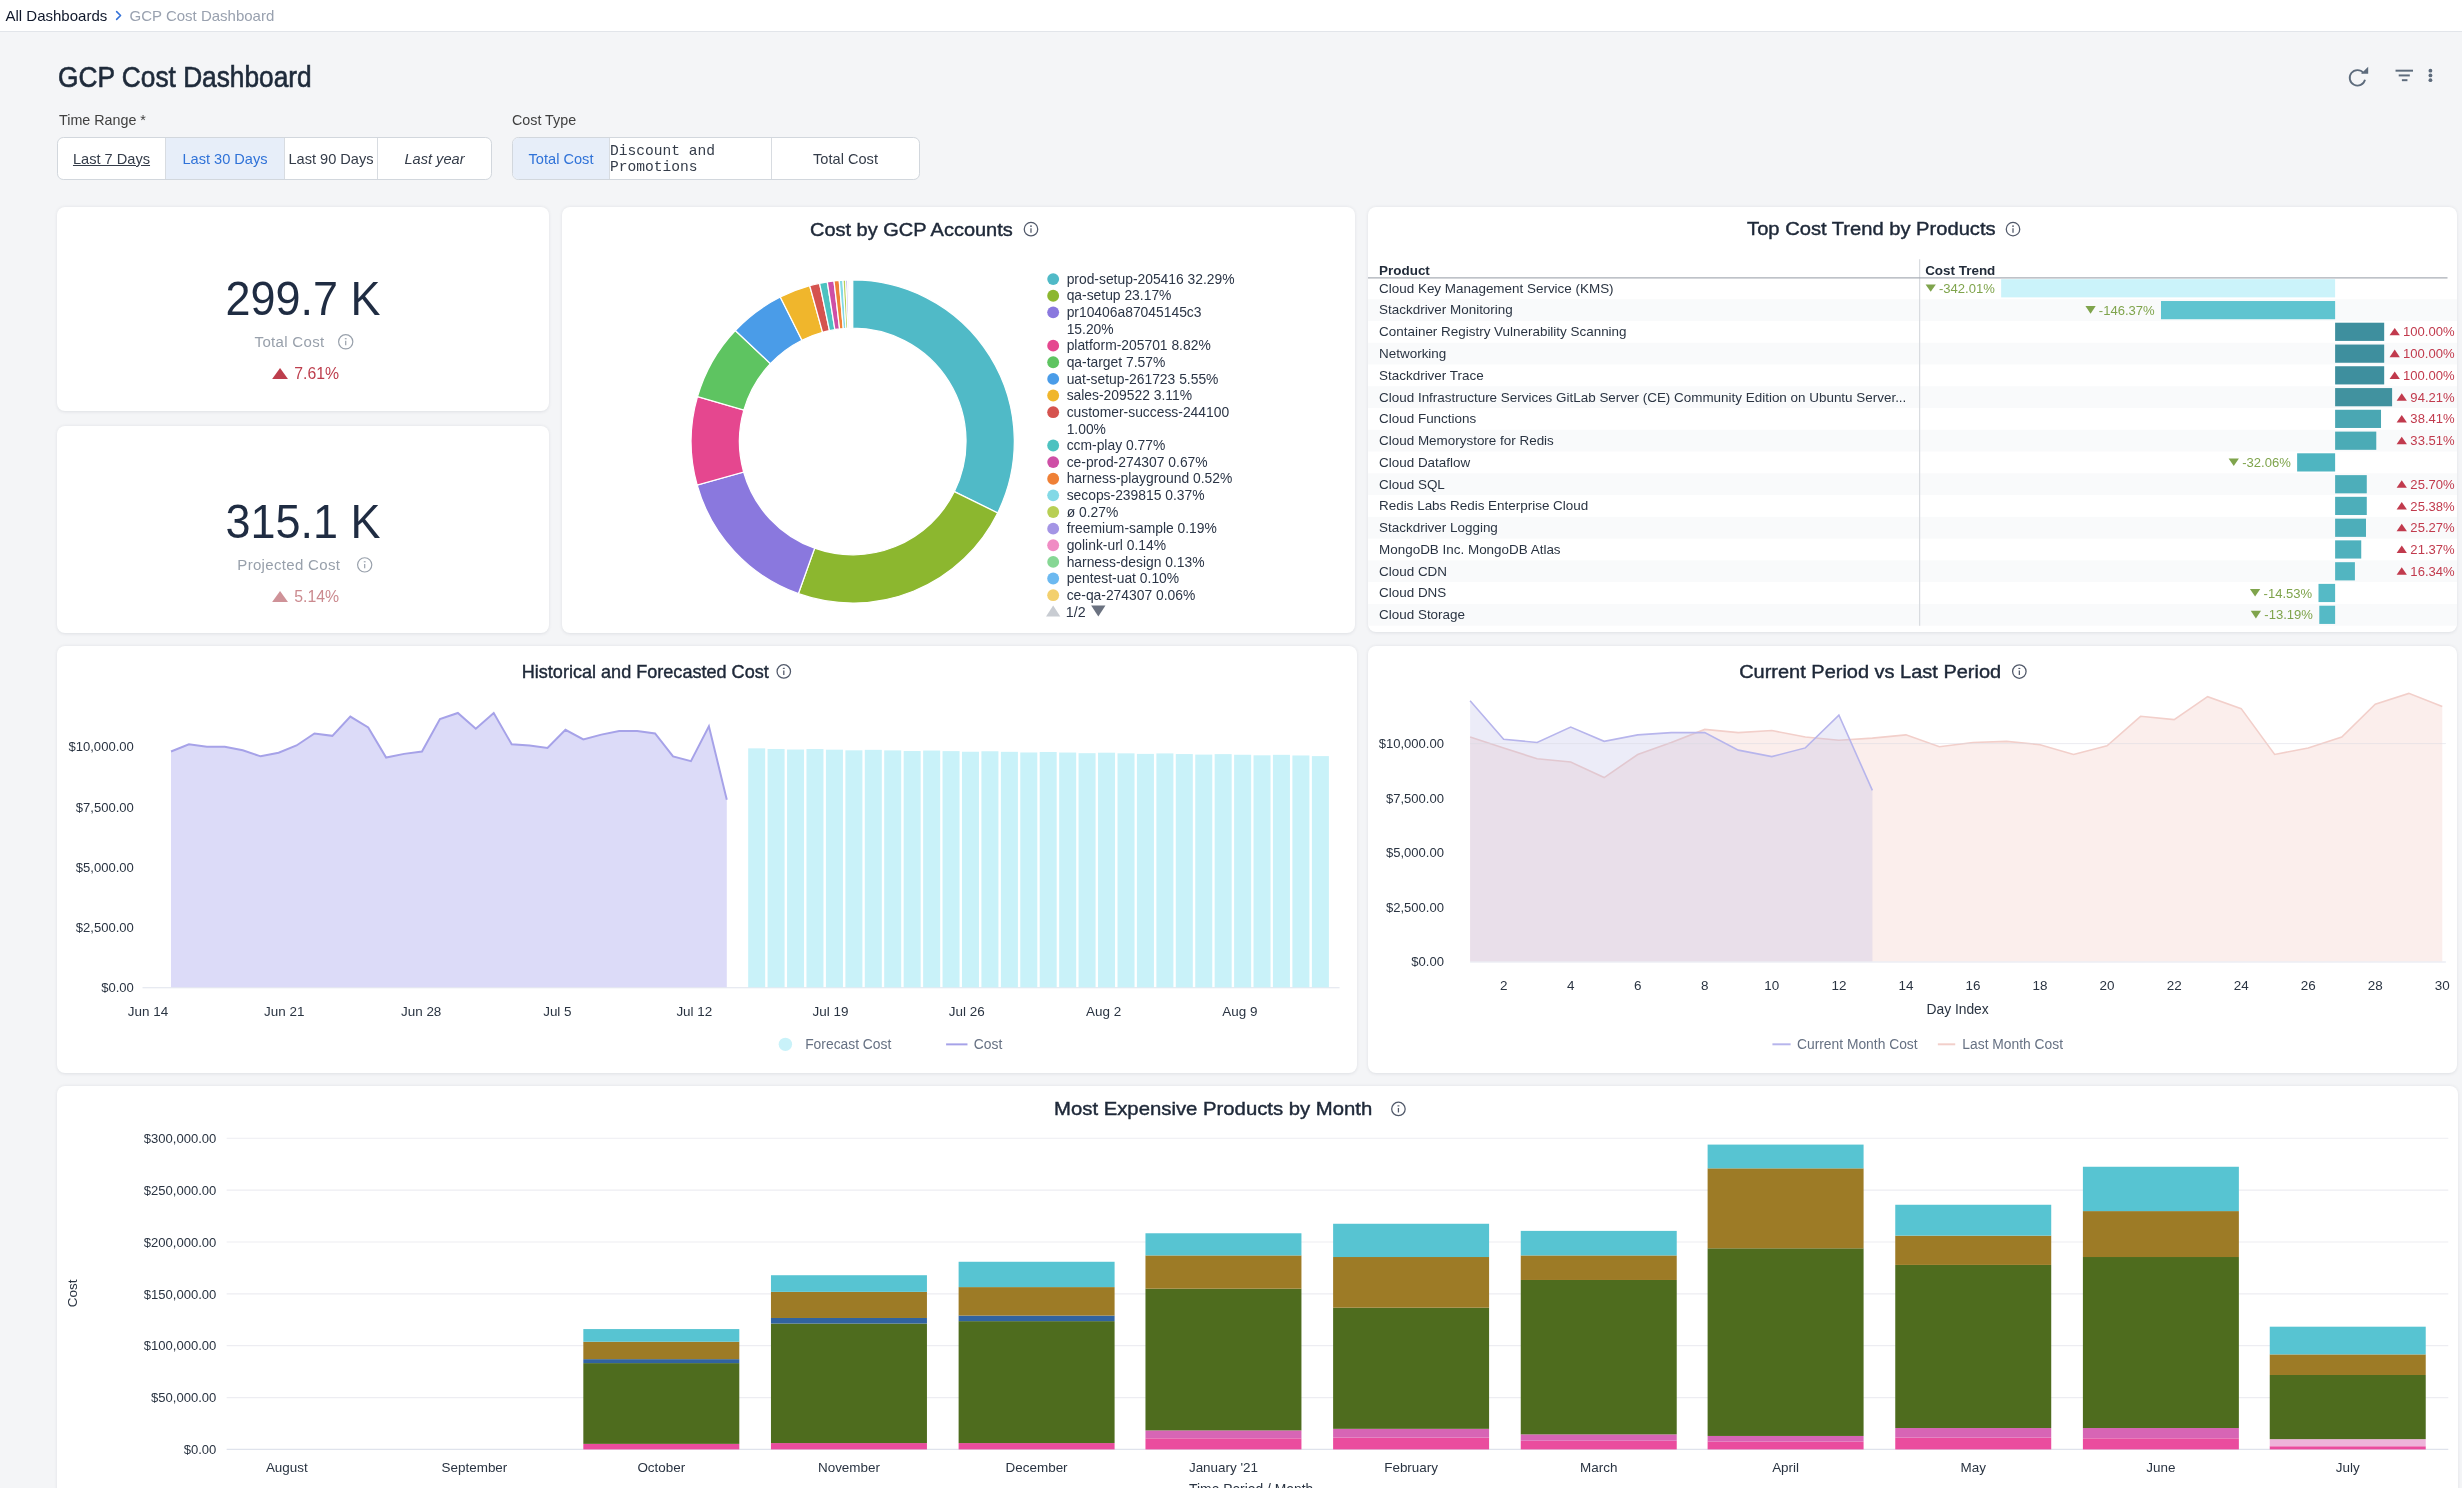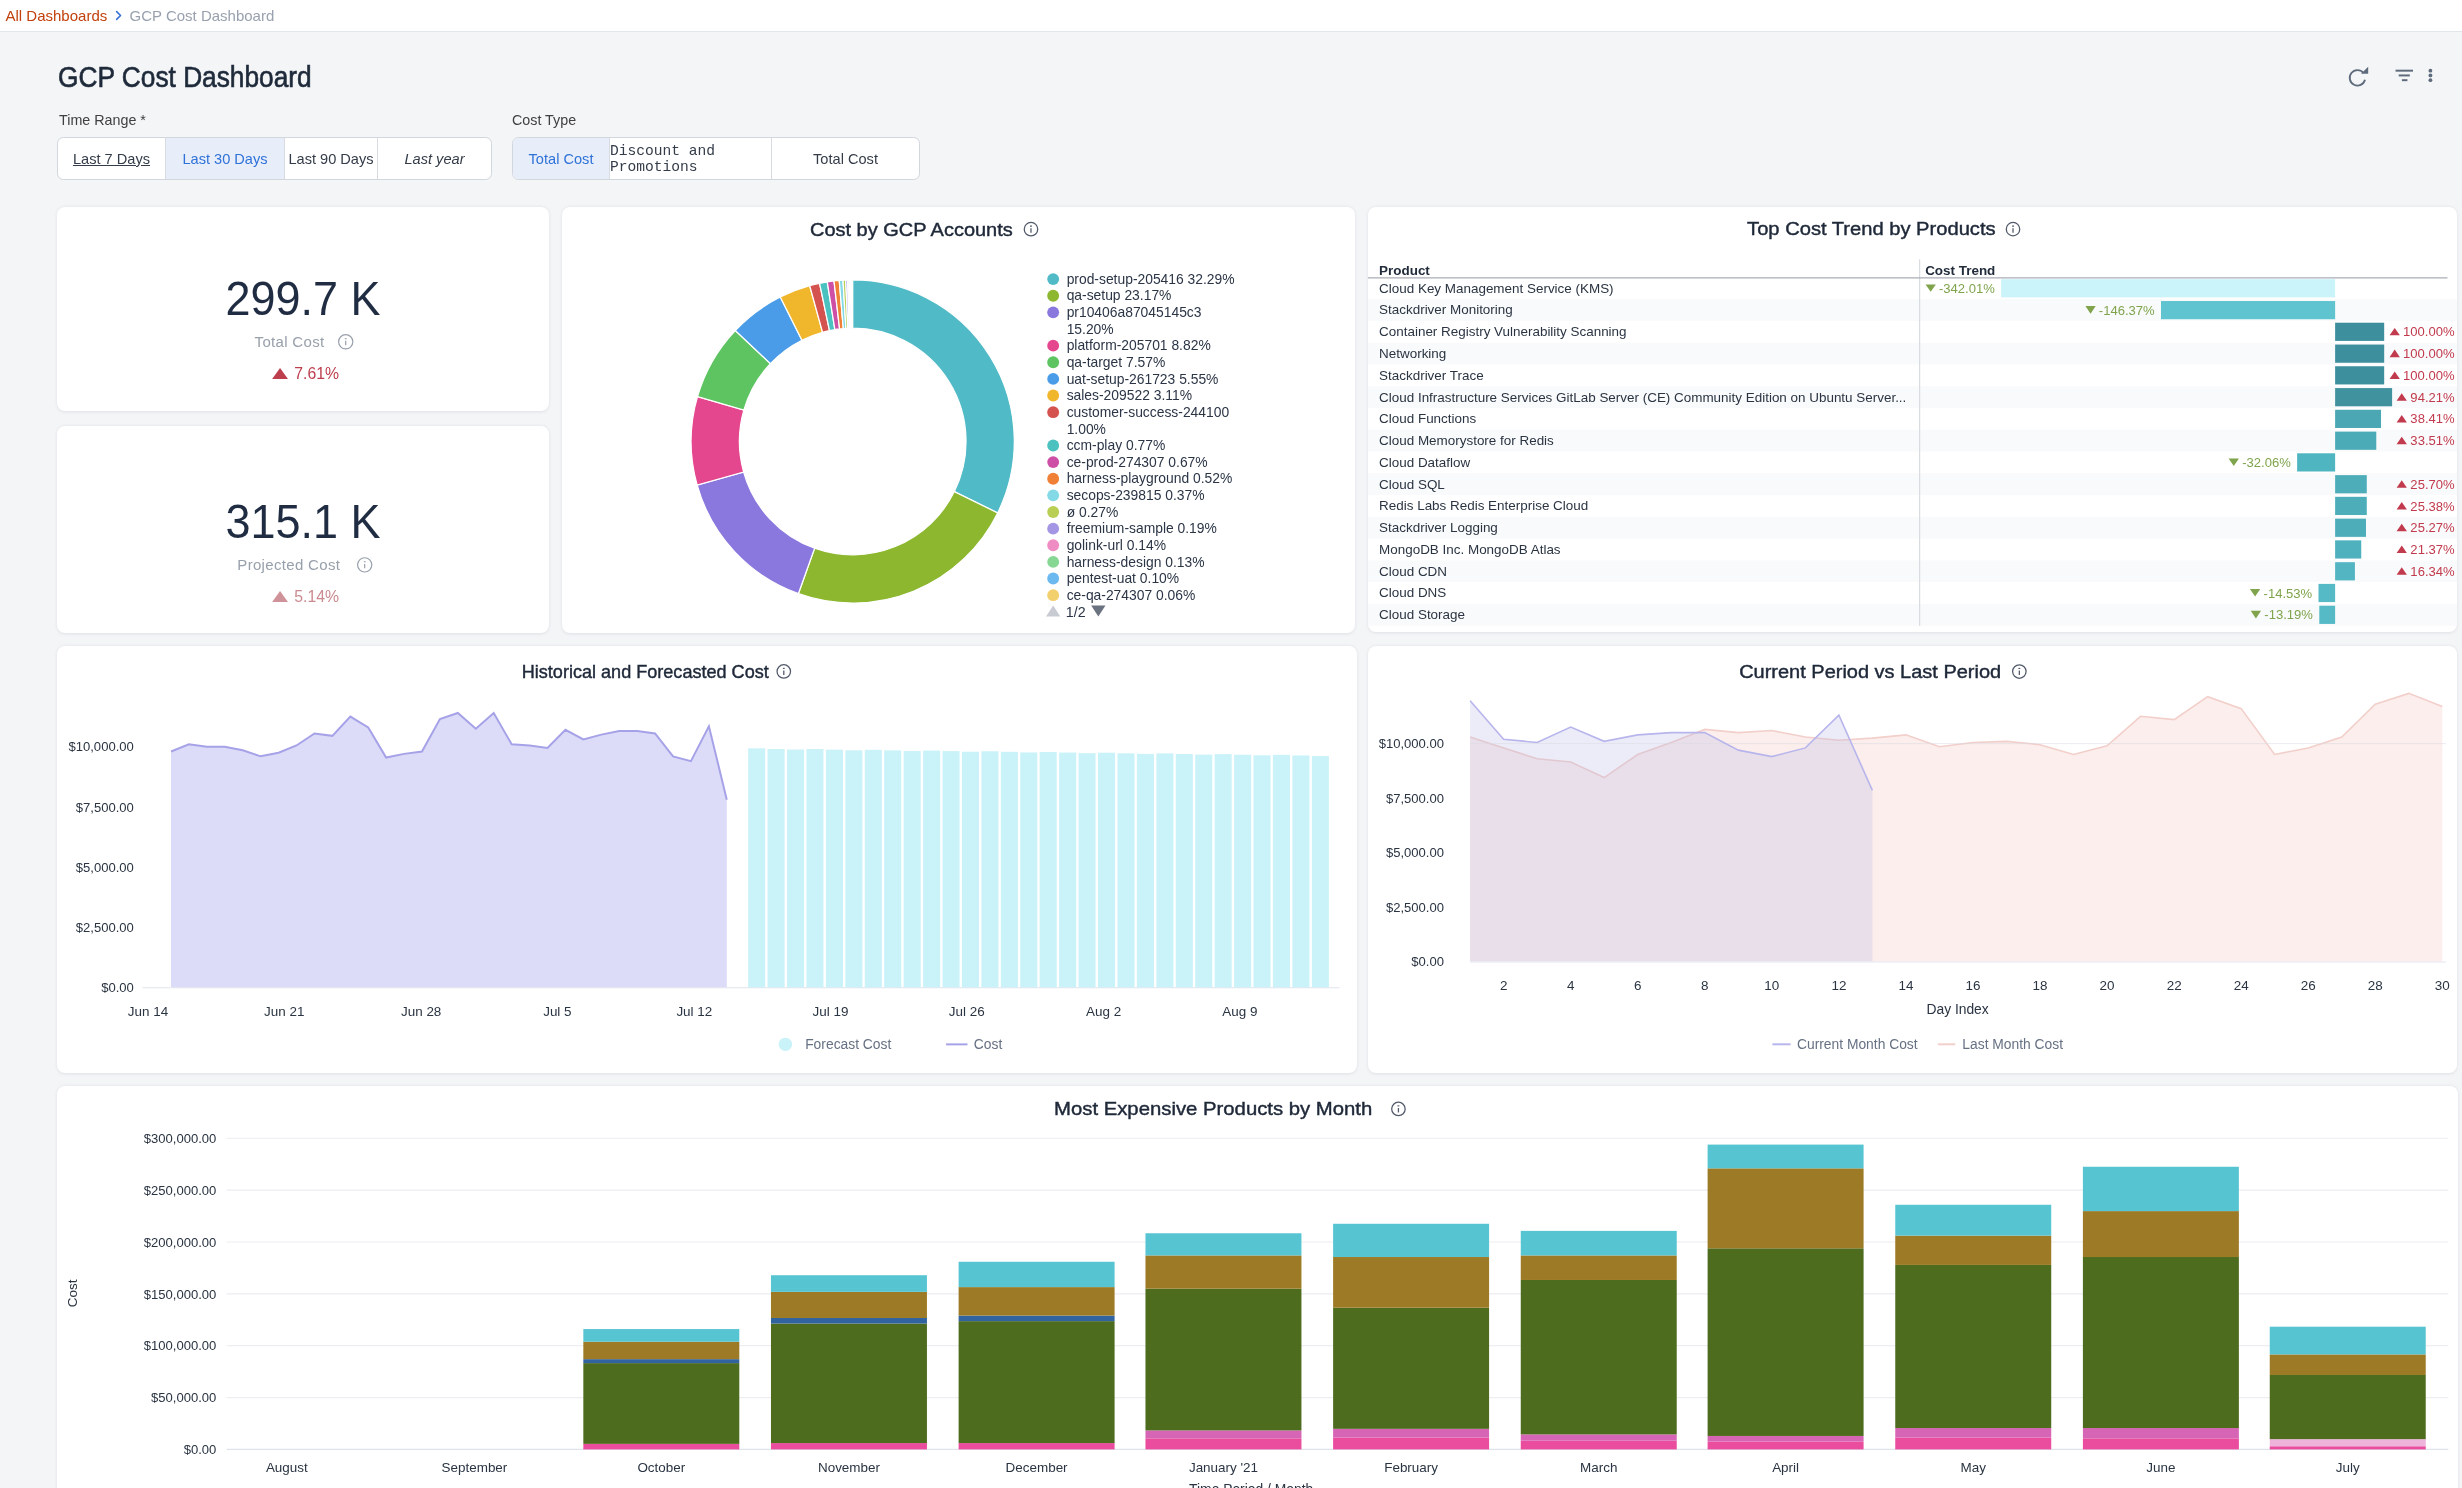--- a/index.html
+++ b/index.html
@@ -9,21 +9,21 @@
 .ctl-label { position:absolute; font-size:14.3px; color:#404040; }
 .seg { position:absolute; display:flex; height:43px; border:1.2px solid #d2d7dd; border-radius:6.3px; background:#fff; overflow:hidden; }
 .seg > div { display:flex; align-items:center; justify-content:center; font-size:14.6px; color:#343c49; border-right:1.2px solid #d8dce1; }
 .seg > div:last-child { border-right:none; }
 .seg > div.sel { background:#e7eef9; color:#2f72d8; }
 .card { position:absolute; background:#fff; border-radius:8px; box-shadow:0 0.8px 3.2px rgba(40,50,70,0.10); }
 svg text { font-family:"Liberation Sans", sans-serif; }
 </style></head>
 <body>
 <div class="nav">
-    <div class="crumb"><span style="color:#c2410c">All Dashboards</span><svg width="12.7" height="12.7" viewBox="0 0 16 16" style="margin:0 4.8px -1.6px 4.8px">
+    <div class="crumb"><span style="color:#0f172a">All Dashboards</span><svg width="12.7" height="12.7" viewBox="0 0 16 16" style="margin:0 4.8px -1.6px 4.8px">
         <path d="M5.5,3 L11,8.5 L5.5,14" stroke="#3472d8" stroke-width="2.2" fill="none" stroke-linecap="round" stroke-linejoin="round" transform="scale(0.9) translate(1,-0.8)"></path>
       </svg><span class="cur">GCP Cost Dashboard</span></div>
   </div>
 <svg width="333" height="48" viewBox="0 0 420 60" style="position:absolute;left:58px;top:48px">
     <text x="0" y="49" font-size="37" fill="#1e2a3a" stroke="#1e2a3a" stroke-width="0.8" textLength="320" lengthAdjust="spacingAndGlyphs" font-family="Liberation Sans, sans-serif">GCP Cost Dashboard</text>
   </svg>
 <div class="ctl-label" style="left:59px; top:112px;">Time Range *</div>
 <div class="ctl-label" style="left:512px; top:112px;text-align:right;">Cost Type</div>
 <div class="seg" style="left:57px; top:137px; width:435px;">
   <div style="width:108px;text-decoration:underline;">Last 7 Days</div>

